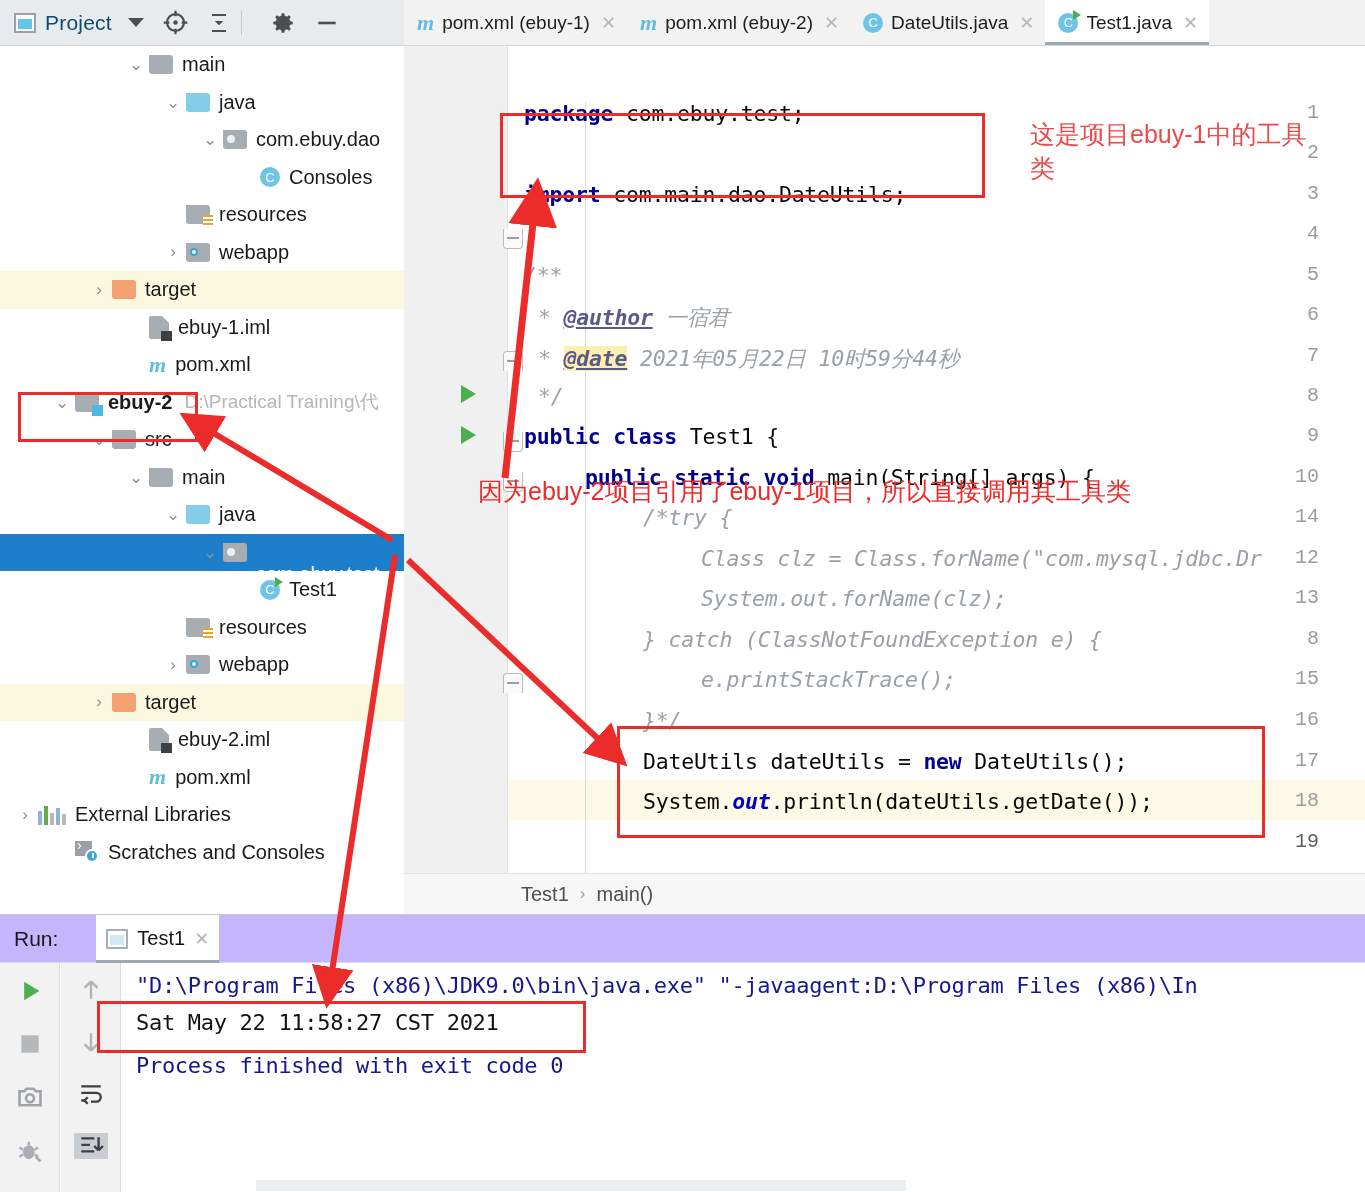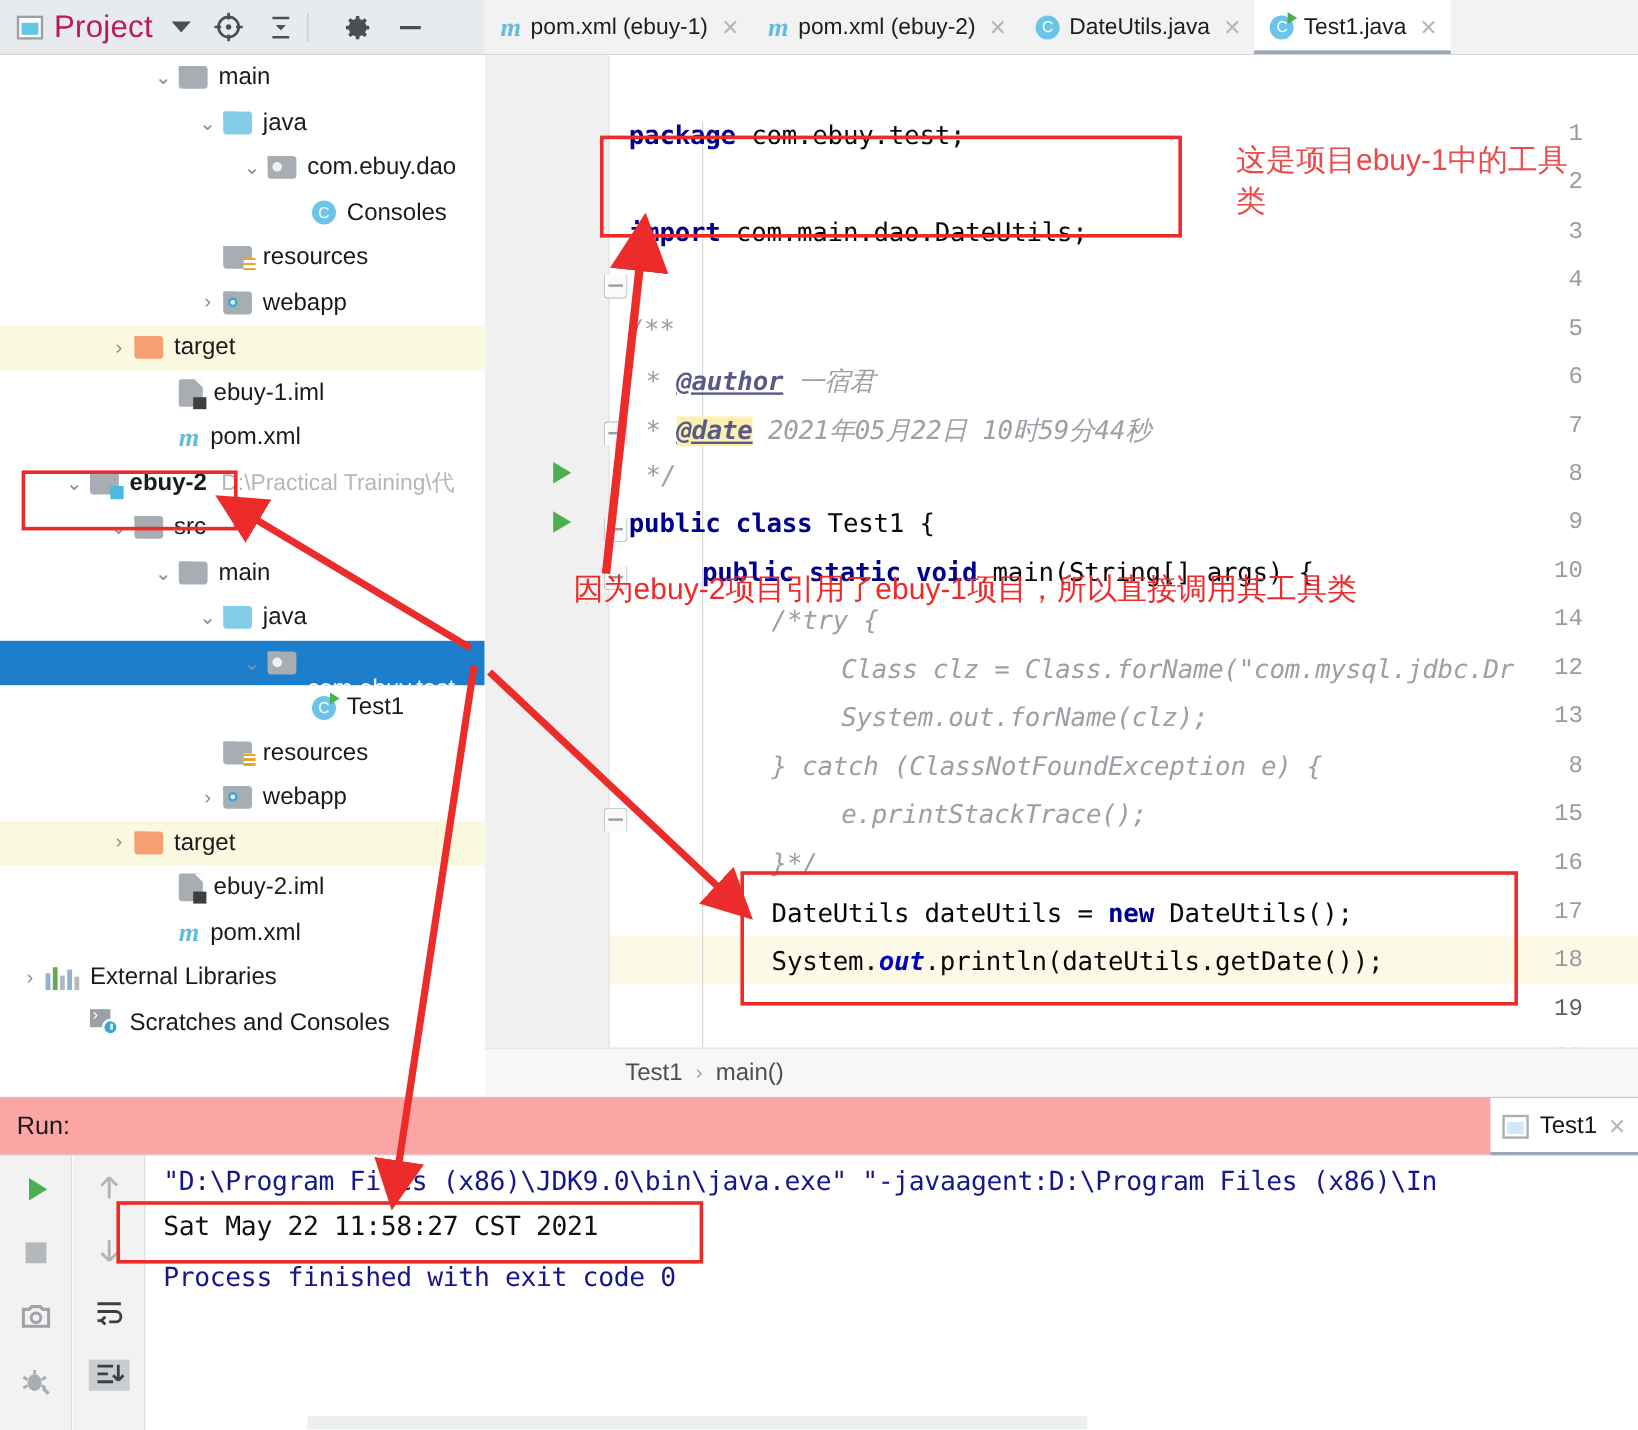--- a/index.html
+++ b/index.html
@@ -12,21 +12,21 @@
   #root { position: relative; width: 1365px; height: 1192px; }
 
   
   .toolbar {
     position: absolute; left: 0; top: 0; width: 404px; height: 46px;
     background: #e8ebee; display: flex; align-items: center; padding-left: 14px;
     border-bottom: 1px solid #d4d7da;
   }
   .tb-proj-icon { width: 22px; height: 20px; border: 2px solid #9aa0a6; background: #fff; position: relative; margin-right: 9px; }
   .tb-proj-icon:after { content:""; position:absolute; left:2px; top:4px; right:2px; bottom:2px; background:#63c6e8; }
-  .tb-title { font-size: 26px; color: #be185d; letter-spacing: .2px; }
+  .tb-title { font-size: 21px; color: #0c4a6e; letter-spacing: .2px; }
   .caret-down { width: 0; height: 0; border-left: 8px solid transparent; border-right: 8px solid transparent; border-top: 9px solid #4b4f52; margin-left: 16px; }
   .tb-sep { width: 1px; height: 24px; background: #c3c7cb; margin: 0 10px; }
   .tb-icon { margin-left: 18px; display: flex; align-items: center; justify-content: center; cursor: pointer; }
 
   .tabs {
     position: absolute; left: 404px; top: 0; width: 961px; height: 46px;
     background: #f2f2f2; display: flex; align-items: stretch;
     border-bottom: 1px solid #d4d7da;
   }
   .tab { display: flex; align-items: center; padding: 0 11px 0 13px; gap: 8px; cursor: pointer; position: relative; }
@@ -97,21 +97,21 @@
   .foldmark:after { content:""; position:absolute; left:3px; top:8px; width:12px; height:2px; background:#9a9da0; }
   .foldmark.open { border-radius:0 0 4px 4px; border-top:none; }
   .foldmark.end  { border-radius:4px 4px 0 0; border-bottom:none; }
   .runmark { position:absolute; left:57px; width:0; height:0; border-left:15px solid #4caf50; border-top:9px solid transparent; border-bottom:9px solid transparent; cursor:pointer; }
   .breadcrumb { position:absolute; left:404px; top:873px; width:961px; height:41px; background:#f7f7f7; border-top:1px solid #e2e2e2; display:flex; align-items:center; padding-left:117px; gap:11px; }
   .bc-item { font-size:20px; color:#4c4f52; cursor:pointer; }
   .bc-sep { font-size:17px; color:#9aa0a6; }
 
   
   .runpanel { position:absolute; left:0; top:914px; width:1365px; height:278px; background:#ffffff; border-top:1px solid #c6c9cc; }
-  .run-head { height: 48px; display:flex; align-items:center; background:#fca5a5; border-bottom:1px solid #d9dcdf;justify-content:space-between; }
+  .run-head { height: 48px; display:flex; align-items:center; background:#c4b5fd; border-bottom:1px solid #d9dcdf; }
   .run-label { font-size:21px; color:#1a1a1a; margin-left:14px; margin-right:38px; }
   .run-tab { display:flex; align-items:center; gap:9px; height:48px; padding:0 10px; background:#ffffff; position:relative; cursor:pointer; }
   .run-tab:after { content:""; position:absolute; left:0; right:0; bottom:0; height:3px; background:#9aa7b5; }
   .run-tab-icon { width:22px; height:20px; border:2px solid #a9afb5; background:#fff; position:relative; }
   .run-tab-icon:after { content:""; position:absolute; left:2px; top:4px; right:2px; bottom:2px; background:#cfeaf6; }
   .run-tab-label { font-size:20px; color:#141414; }
   .run-tab-close { font-size:18px; color:#b6b6b6; }
   .run-side { position:absolute; left:0; top:48px; width:60px; height:230px; background:#f2f2f2; border-right:1px solid #dcdfe2; display:flex; flex-direction:column; align-items:center; padding-top:14px; gap:26px; }
   .run-side2 { position:absolute; left:61px; top:48px; width:60px; height:230px; background:#f2f2f2; border-right:1px solid #dcdfe2; display:flex; flex-direction:column; align-items:center; padding-top:14px; gap:26px; }
   .sbtn { width:34px; height:34px; display:flex; align-items:center; justify-content:center; cursor:pointer; }

